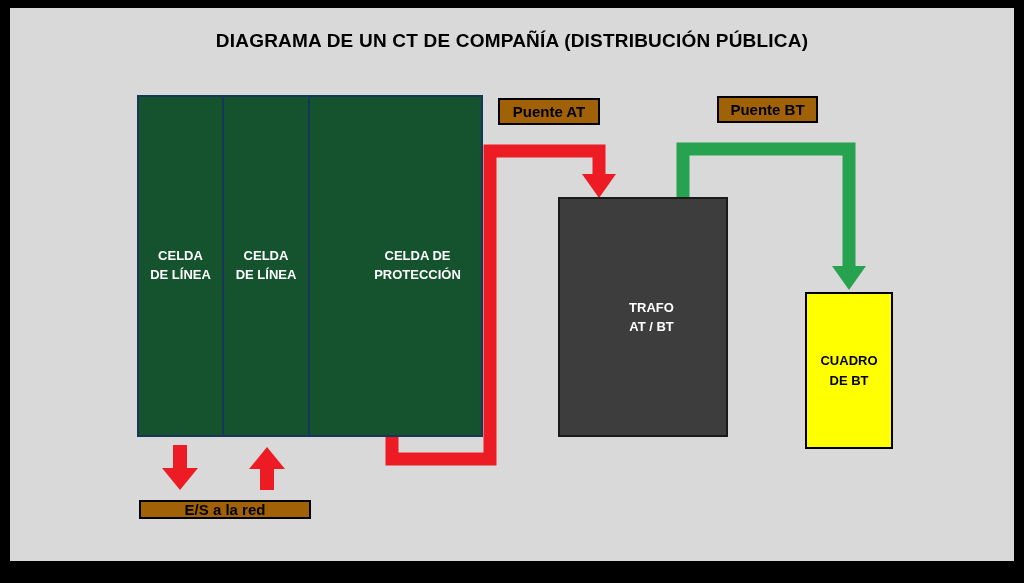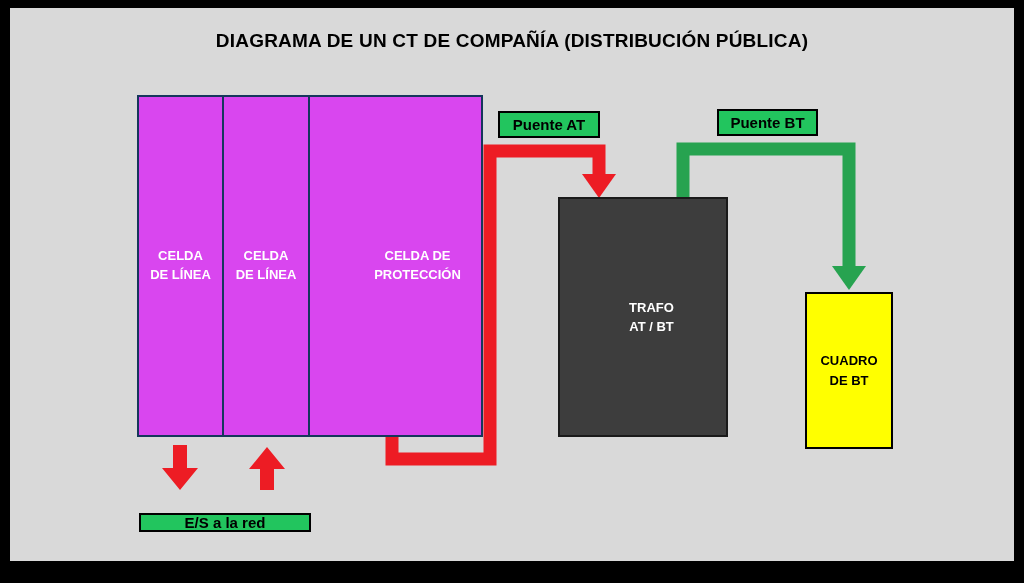--- a/index.html
+++ b/index.html
@@ -25,21 +25,21 @@
     font-weight: bold;
     font-size: 19px;
     color: #000;
     letter-spacing: 0.2px;
   }
   .blue-block {
     position: absolute;
     left: 127px; top: 87px;
     width: 346px; height: 342px;
     display: flex;
-    background: #d946ef;
+    background: #14532d;
     border: 2px solid #16365c;
   }
   .cell {
     display: flex;
     align-items: center;
     justify-content: center;
     color: #ffffff;
     font-weight: bold;
     font-size: 13px;
     line-height: 1.45;
@@ -79,29 +79,28 @@
     font-size: 13px;
     line-height: 1.5;
     display: flex;
     align-items: center;
     justify-content: center;
     text-align: center;
     white-space: pre-line;
   }
   .label-box {
     position: absolute;
-    background: #22c55e;
+    background: #a16207;
     border: 2px solid #000000;
     color: #000000;
     font-weight: bold;
     font-size: 15px;
     display: flex;
     align-items: center;
     justify-content: center;
-    margin-top: 13px;
   }
   .puente-at { left: 488px; top: 90px;  width: 102px; height: 27px; }
   .puente-bt { left: 707px; top: 88px;  width: 101px; height: 27px; }
   .es-red    { left: 129px; top: 492px; width: 172px; height: 19px; }
   .overlay {
     position: absolute;
     left: 0; top: 0;
     pointer-events: none;
   }
 </style>

